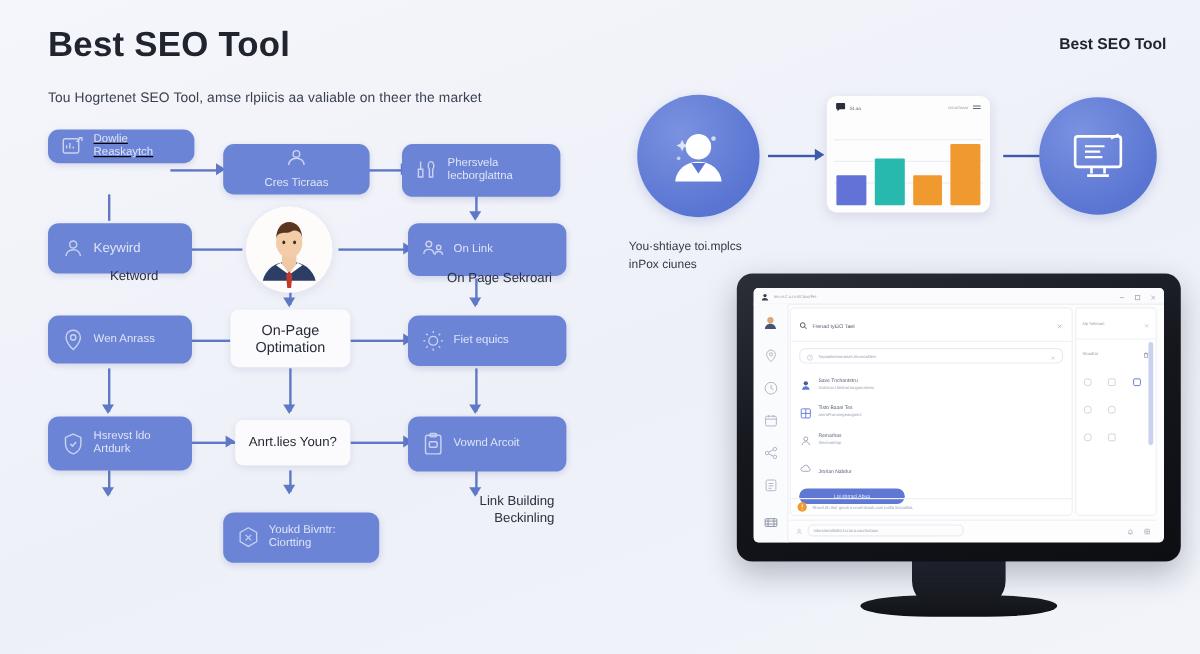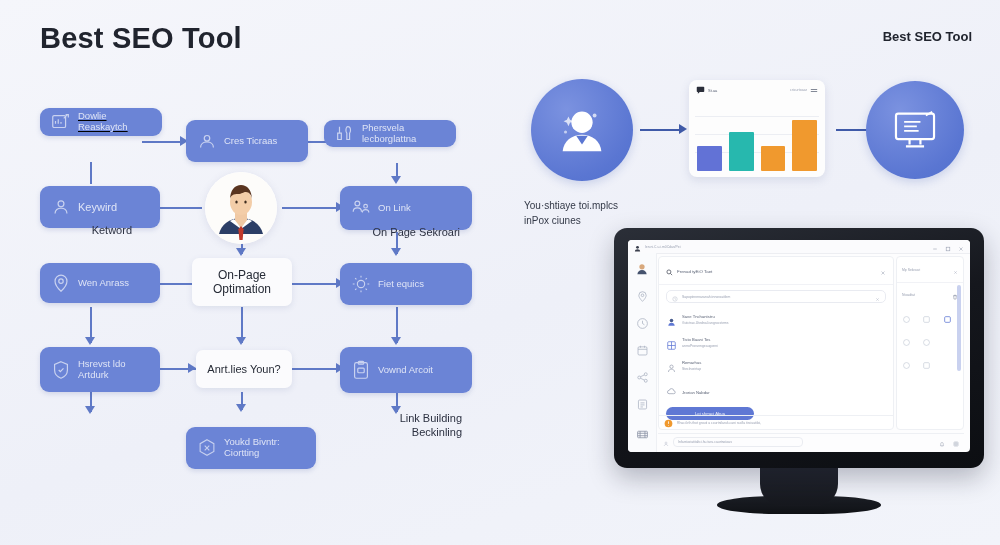--- a/index.html
+++ b/index.html
@@ -87,20 +87,21 @@
   .tinytxt.w{color:rgba(255,255,255,.9);}
 </style>
 </head>
 <body>
 
 <div class="stage">
 
   <div class="left">
 
     <div class="title">Best SEO Tool</div>
+    <div class="subtitle">Tou Hogrtenet SEO Tool, amse rlpiicis aa valiable on theer the market</div>
 
     <div class="ln lnh" style="left:142px;top:141px;width:42px;"></div>
     <div class="arw r" style="left:180px;top:136px;"></div>
     <div class="ln lnh" style="left:288px;top:141px;width:50px;"></div>
     <div class="arw r" style="left:334px;top:136px;"></div>
 
     <div class="ln lnv" style="left:90px;top:162px;height:22px;"></div>
 
     <div class="ln lnh" style="left:140px;top:207px;width:62px;"></div>
     <div class="ln lnh" style="left:282px;top:207px;width:58px;"></div>
@@ -145,31 +146,31 @@
         <svg viewBox="0 0 24 24" width="22" height="22" fill="none" stroke="#ffffff" stroke-width="1.3" opacity=".85">
           <rect x="3" y="5" width="14" height="13" rx="1.5"></rect>
             <path d="M6 14v-3M9 14v-5M12 14v-2"></path>
             <path d="M15 8l4-4"></path>
             <path d="M17 4h3v3"></path>
         </svg>
       </span>
       <span class="tx">Dowlie Reaskaytch</span>
     </div>
 
-    <div class="node" style="left:186px;top:120px;width:102px;height:42px;">
+    <div class="node" style="left:186px;top:120px;width:102px;height:42px;flex-direction:column;">
       <span class="ic">
         <svg viewBox="0 0 24 24" width="22" height="22" fill="none" stroke="#ffffff" stroke-width="1.3" opacity=".85">
           <circle cx="12" cy="9" r="3"></circle>
             <path d="M5 19c0-3.5 3-6 7-6s7 2.5 7 6"></path>
         </svg>
       </span>
       <span class="tx">Cres Ticraas</span>
     </div>
 
-    <div class="node" style="left:324px;top:120px;width:112px;height:27px;">
+    <div class="node" style="left:335px;top:120px;width:112px;height:44px;">
       <span class="ic">
         <svg viewBox="0 0 24 24" width="22" height="22" fill="none" stroke="#ffffff" stroke-width="1.3" opacity=".85">
           <path d="M6 4v7M4 11h4v7H4z"></path>
             <path d="M15 4c2 0 3 2 3 4s-1 3-1 3v7h-3v-7s-1-1-1-3 1-4 2-4z"></path>
         </svg>
       </span>
       <span class="tx">Phersvela lecborglattna</span>
     </div>
 
     <div class="node" style="left:40px;top:186px;width:100px;height:42px;">

